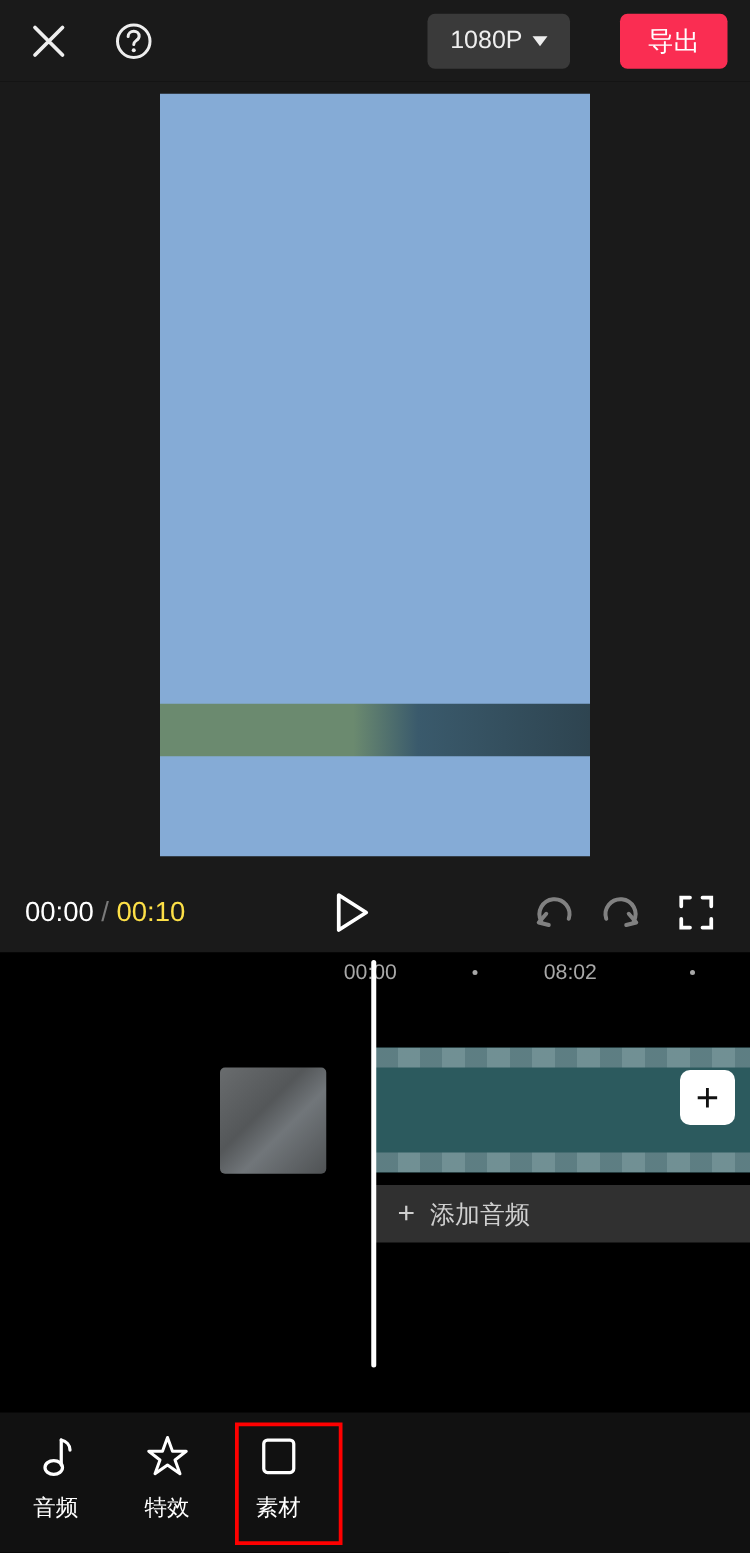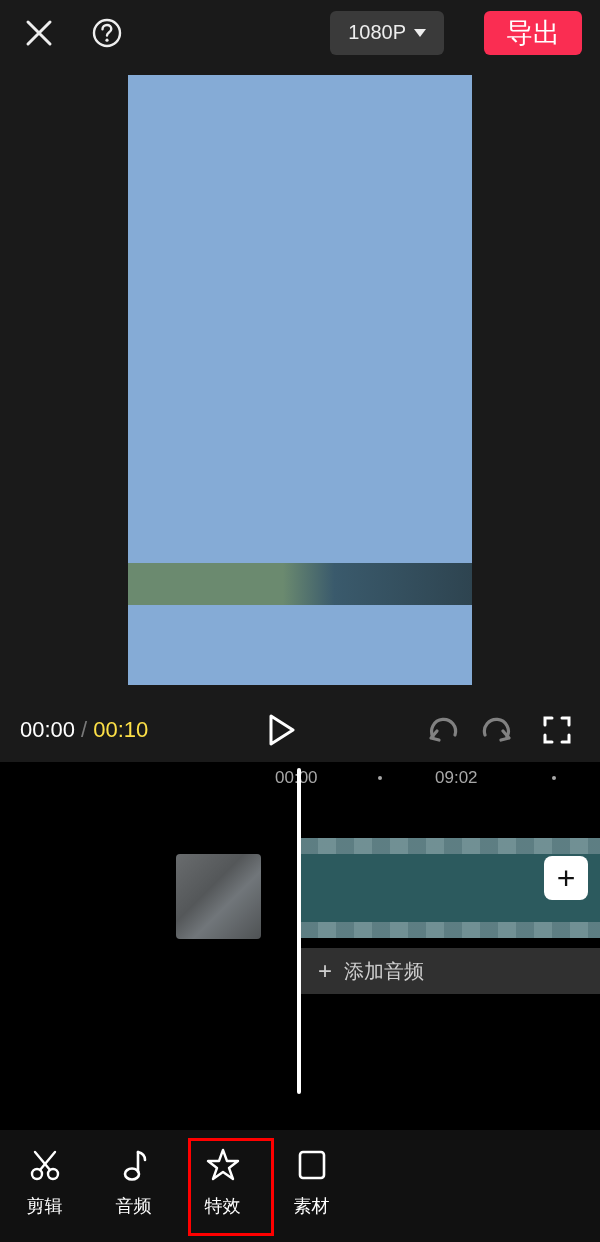--- a/index.html
+++ b/index.html
@@ -52,21 +52,21 @@
     border-right: 6px solid transparent;
     border-top: 8px solid #eee;
   }
   .export-btn {
     height: 44px;
     padding: 0 22px;
     background: #fa2d52;
     border-radius: 6px;
     display: flex;
     align-items: center;
-    font-size: 27px;
+    font-size: 21px;
     font-weight: 500;
     color: #fff;
     margin-left: 14px;
     cursor: pointer;
   }
 
   
   .preview-area {
     position: absolute;
     top: 65px; left: 0; right: 0;
@@ -323,50 +323,39 @@
           <path d="M10 27 H3 V20"></path>
       </svg>
     </div>
   </div>
 </div>
 
 <div class="timeline">
   <div class="ruler">
     <span class="ruler-lbl" style="left:275px">00:00</span>
     <span class="ruler-dot" style="left:378px"></span>
-    <span class="ruler-lbl" style="left:435px">09:02</span>
+    <span class="ruler-lbl" style="left:435px">08:02</span>
     <span class="ruler-dot" style="left:552px"></span>
   </div>
   <div class="track-area">
     <div class="cover-thumb"></div>
     <div class="clip-track"></div>
     <div class="add-btn">
       <span class="plus">+</span>
     </div>
     <div class="audio-track">
       <span class="plus-sm">+</span>
       <span>添加音频</span>
     </div>
     <div class="playhead"></div>
   </div>
 </div>
 
 <div class="toolbar">
 
-  <div class="tool-item">
-    <div class="ti-icon">
-      <svg width="36" height="36" viewBox="0 0 36 36" fill="none" stroke="#fff" stroke-width="2.4">
-        <circle cx="10" cy="27" r="5"></circle>
-          <circle cx="26" cy="27" r="5"></circle>
-        <path d="M13 23 L28 5" stroke-linecap="round"></path>
-          <path d="M23 23 L8 5" stroke-linecap="round"></path>
-      </svg>
-    </div>
-    <div class="ti-lbl">剪辑</div>
-  </div>
 
   <div class="tool-item">
     <div class="ti-icon">
       <svg width="32" height="36" viewBox="0 0 32 36" fill="none" stroke="#fff" stroke-width="2.6">
         <path d="M20 5 V25" stroke-linecap="round"></path>
         <ellipse cx="14" cy="27" rx="7" ry="5.5"></ellipse>
         <path d="M20 5 C24 6 27 9 27 13" stroke-linecap="round"></path>
       </svg>
     </div>
     <div class="ti-lbl">音频</div>

